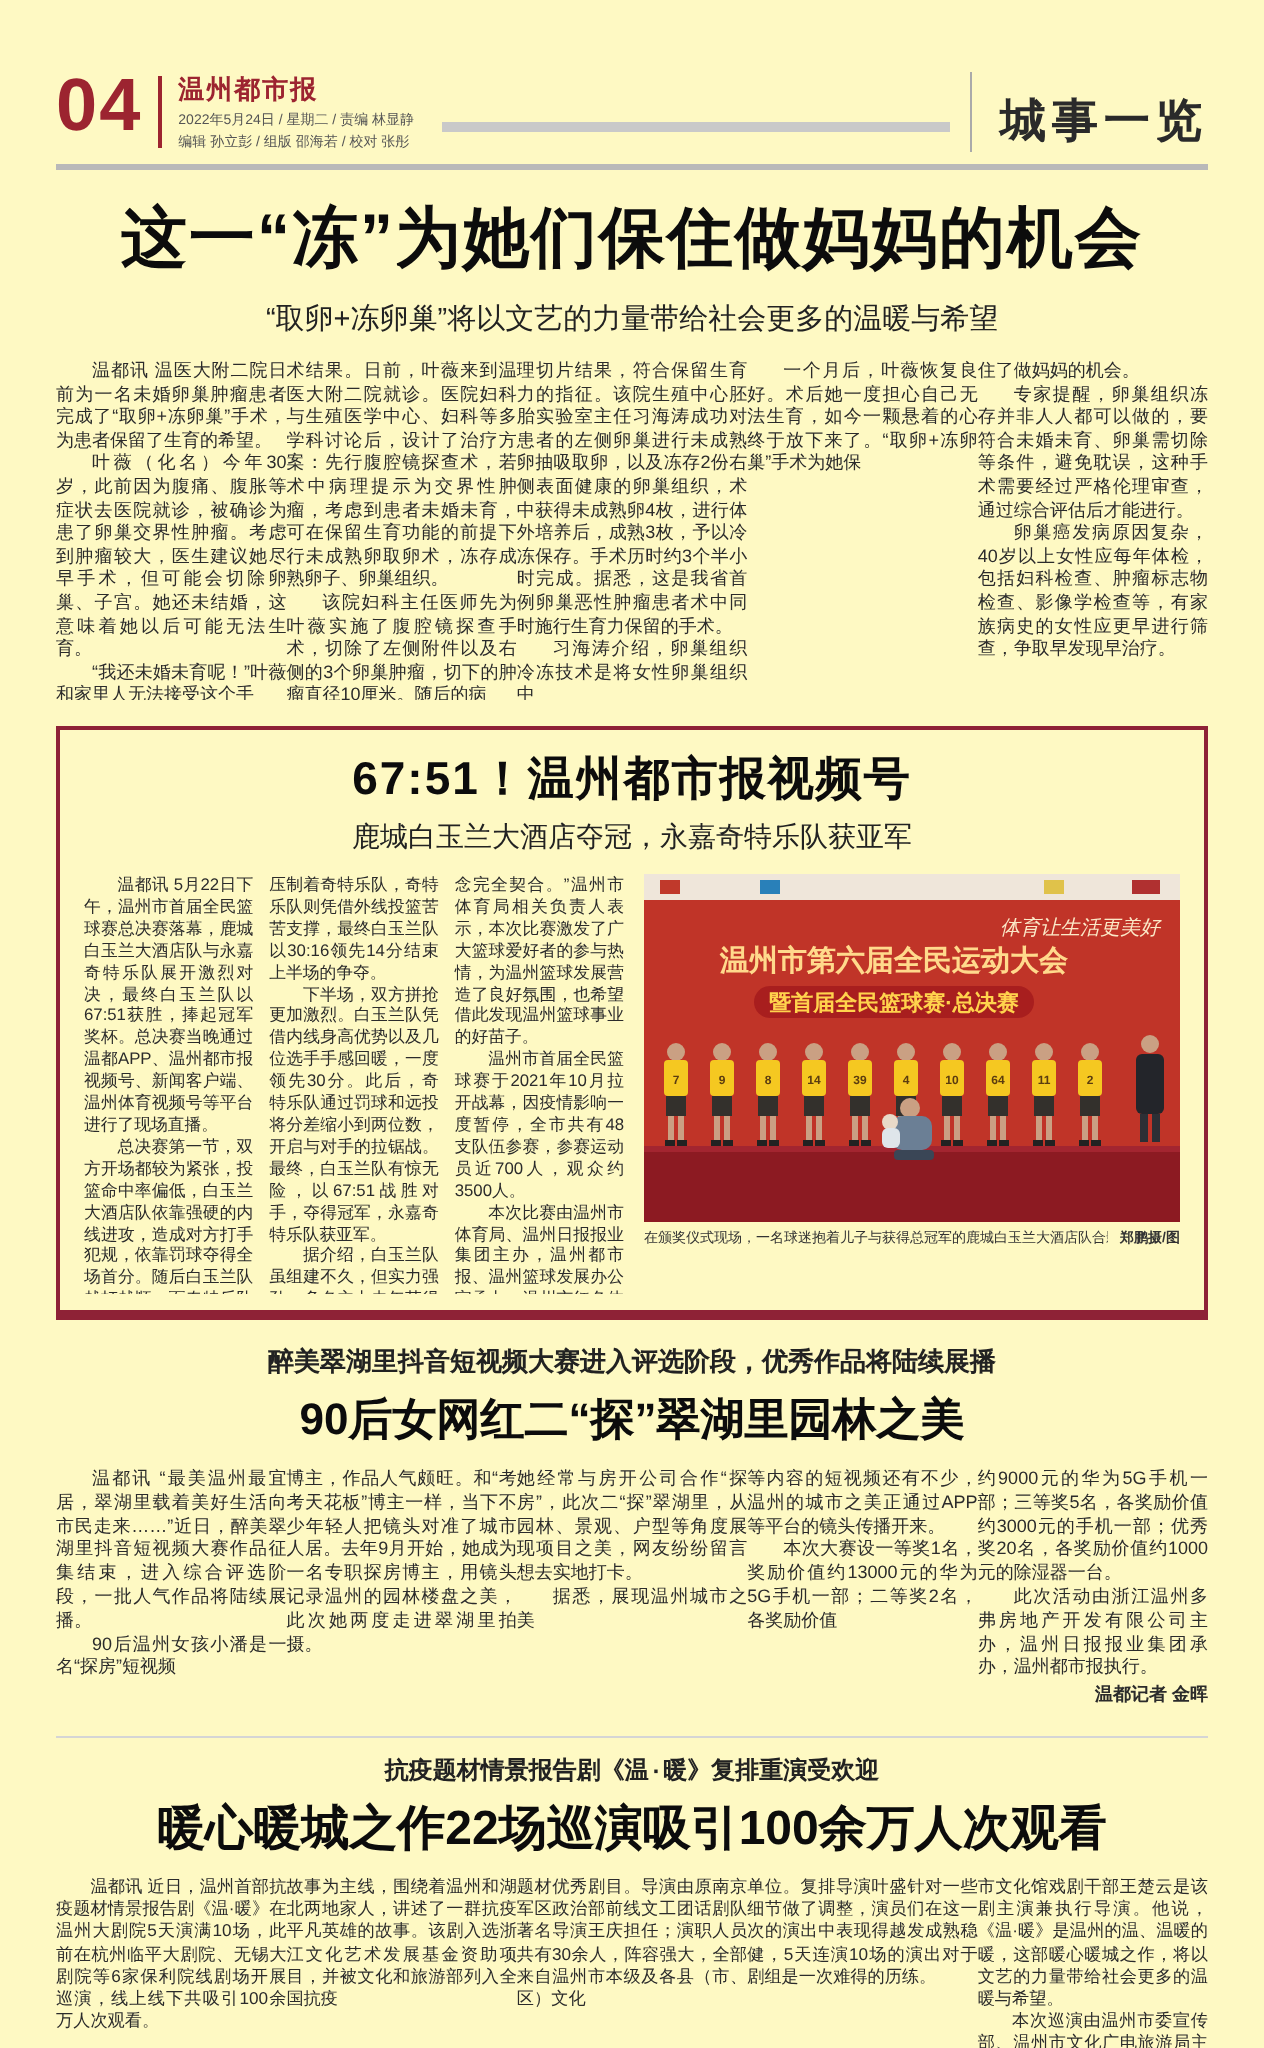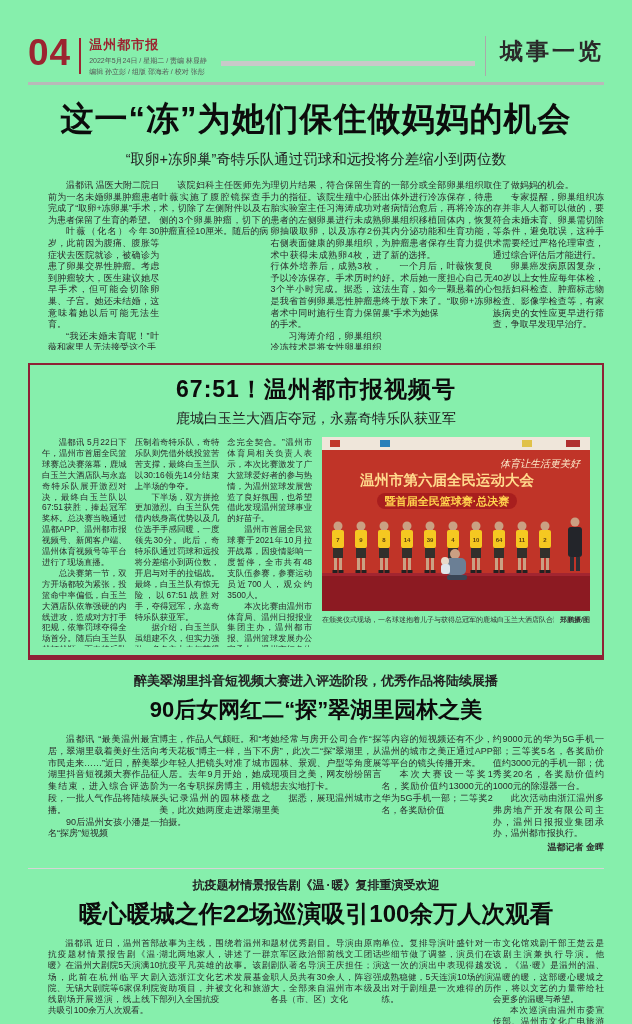--- a/index.html
+++ b/index.html
@@ -1,35 +1,35 @@
 <!DOCTYPE html>
 <html><head>
 <meta charset="utf-8">
 <style>
   html,body{margin:0;padding:0;background:#e8e8e8;}
   .page{
-    width:632px;height:1024px;margin:0 auto;background:#86efac;
+    width:632px;height:1024px;margin:0 auto;background:#fef9c3;
     font-family:"Liberation Sans","DejaVu Sans",sans-serif;color:#1c1c1c;
     padding:36px 28px 0;box-sizing:border-box;overflow:hidden;position:relative;
   }
   
   .hdr{display:flex;align-items:stretch;border-bottom:3px solid #b9b9b9;padding-bottom:6px;}
   .hdr-left{display:flex;align-items:flex-start;flex:1;}
   .pagenum{font-size:37px;font-weight:900;color:#9c2430;line-height:34px;letter-spacing:1px;}
   .hdr-vline{width:2px;background:#9c2430;margin:2px 8px 0 8px;height:36px;}
   .mast{display:flex;flex-direction:column;}
   .paper{font-size:13px;font-weight:800;color:#9c2430;letter-spacing:1px;}
   .credit{font-size:7px;color:#555;line-height:9px;margin-top:2px;}
   .hdr-bar{flex:1;height:5px;background:#c9c9c9;align-self:flex-end;margin:0 10px 10px 14px;}
-  .hdr-right{border-left:1px solid #aaa;padding-left:14px;display:flex;align-items:flex-start;}
+  .hdr-right{border-left:1px solid #aaa;padding-left:14px;display:flex;align-items:flex-end;}
   .section{font-size:23px;color:#2a2a2a;letter-spacing:3px;font-weight:600;}
   
   .kicker{text-align:center;color:#222;}
   .headline{text-align:center;font-weight:700;color:#0c0c0c;}
-  .cols{display:flex;gap:0;overflow:hidden;text-align:justify;margin-left:20px;}
+  .cols{display:flex;gap:0;overflow:hidden;text-align:justify;}
   .col{flex:1;min-width:0;}
   .p{margin:0;text-indent:2em;}
   .p.cont{text-indent:0;}
   .byline{text-align:right;margin-top:2px;font-weight:bold;}
   
   .a1-headline{font-size:33px;margin-top:12px;letter-spacing:1px;}
   .a1-sub{font-size:14.5px;margin-top:8px;}
   .a1-cols{margin-top:11px;height:170px;font-size:9px;line-height:11.6px;color:#2b2b2b;}
   
   .bkbox{margin-top:13px;border:2px solid #8e2236;border-bottom-width:5px;padding:9px 12px 8px;}
@@ -70,36 +70,36 @@
       </div>
       <div class="hdr-bar"></div>
     </div>
     <div class="hdr-right">
       <div class="section">城事一览</div>
     </div>
   </div>
 
   <div>
     <div class="headline a1-headline">这一“冻”为她们保住做妈妈的机会</div>
-    <div class="kicker a1-sub">“取卵+冻卵巢”奇特乐队通过罚球和远投将分差缩小到两位数</div>
+    <div class="kicker a1-sub">“取卵+冻卵巢”将以文艺的力量带给社会更多的温暖与希望</div>
     <div class="cols a1-cols">
       <div class="col">
         <p class="p">温都讯 温医大附二院日前为一名未婚卵巢肿瘤患者完成了“取卵+冻卵巢”手术，为患者保留了生育的希望。</p>
         <p class="p">叶薇（化名）今年30岁，此前因为腹痛、腹胀等症状去医院就诊，被确诊为患了卵巢交界性肿瘤。考虑到肿瘤较大，医生建议她尽早手术，但可能会切除卵巢、子宫。她还未结婚，这意味着她以后可能无法生育。</p>
         <p class="p">“我还未婚未育呢！”叶薇和家里人无法接受这个手</p>
       </div>
       <div class="col">
+        <p class="p cont">术结果。日前，叶薇来到温医大附二院就诊。医院妇科与生殖医学中心、妇科等多学科讨论后，设计了治疗方案：先行腹腔镜探查术，若术中病理提示为交界性肿瘤，考虑到患者未婚未育，可在保留生育功能的前提下行未成熟卵取卵术，冻存成熟卵子、卵巢组织。</p>
         <p class="p">该院妇科主任医师先为叶薇实施了腹腔镜探查手术，切除了左侧附件以及右侧的3个卵巢肿瘤，切下的肿瘤直径10厘米。随后的病</p>
       </div>
       <div class="col">
         <p class="p cont">理切片结果，符合保留生育力的指征。该院生殖中心胚胎实验室主任习海涛成功对患者的左侧卵巢进行未成熟卵抽吸取卵，以及冻存2份右侧表面健康的卵巢组织，术中获得未成熟卵4枚，进行体外培养后，成熟3枚，予以冷冻保存。手术历时约3个半小时完成。据悉，这是我省首例卵巢恶性肿瘤患者术中同时施行生育力保留的手术。</p>
         <p class="p">习海涛介绍，卵巢组织冷冻技术是将女性卵巢组织中</p>
       </div>
       <div class="col">
-        <p class="p cont">的一部分或全部卵巢组织取出体外进行冷冻保存，待患者病情治愈后，再将冷冻的卵巢组织移植回体内，恢复其内分泌功能和生育功能，为肿瘤患者保存生育力提供了新的选择。</p>
         <p class="p">一个月后，叶薇恢复良好。术后她一度担心自己无法生育，如今一颗悬着的心终于放下来了。“取卵+冻卵巢”手术为她保</p>
       </div>
       <div class="col">
         <p class="p cont">住了做妈妈的机会。</p>
         <p class="p">专家提醒，卵巢组织冻存并非人人都可以做的，要符合未婚未育、卵巢需切除等条件，避免耽误，这种手术需要经过严格伦理审查，通过综合评估后才能进行。</p>
         <p class="p">卵巢癌发病原因复杂，40岁以上女性应每年体检，包括妇科检查、肿瘤标志物检查、影像学检查等，有家族病史的女性应更早进行筛查，争取早发现早治疗。</p>
 
       </div>
     </div>
   </div>

